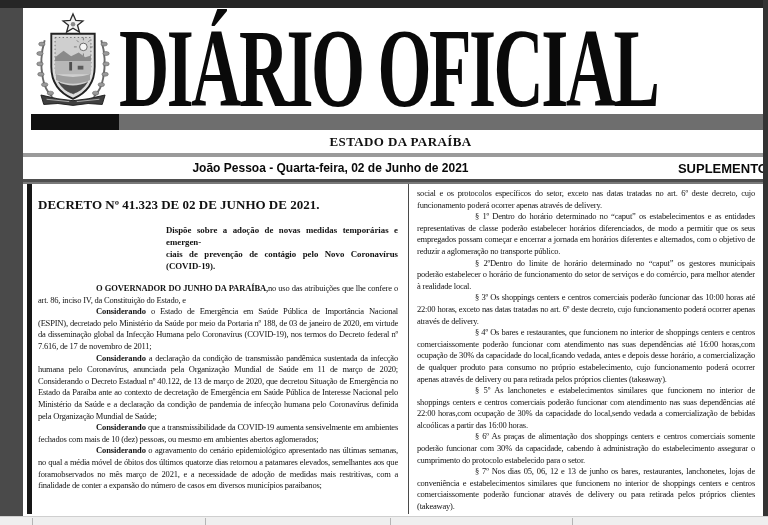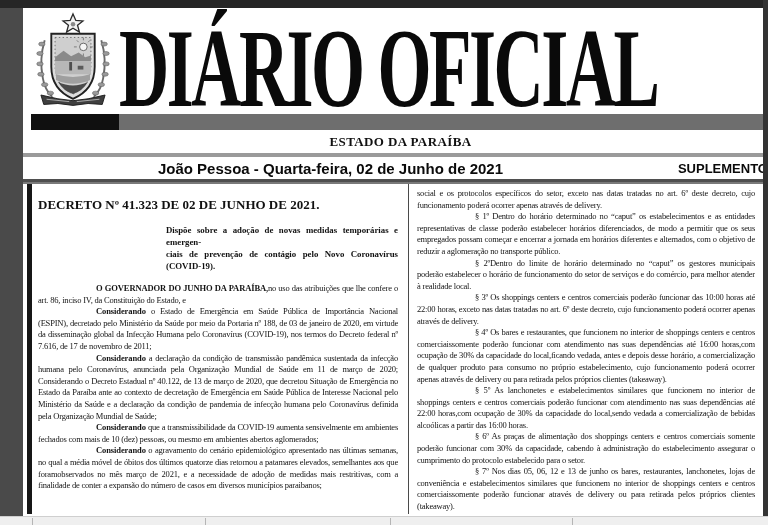--- a/index.html
+++ b/index.html
@@ -27,21 +27,21 @@
 
   .state-line { text-align:center; font-family:"Liberation Serif", serif; font-weight:bold;
     font-size:13px; letter-spacing:0.4px; padding:4px 0 3px; color:#111; }
 
   .groove-1 { height:2px; background:#fff; border-top:2px solid #9a9a9a; border-bottom:2px solid #9a9a9a; }
   .groove-2 { height:2px; background:#fff; border-top:3px solid #4f4f4f; border-bottom:2px solid #7a7a7a; }
 
   .info-bar { display:flex; align-items:center; height:22px; padding:0 10px;
     font-family:"Liberation Sans", sans-serif; font-weight:bold; color:#0a0a0a; }
   .edition    { width:140px; font-size:13.5px; }
-  .dateline   { flex:1; text-align:center; font-size:15px; }
+  .dateline   { flex:1; text-align:center; font-size:12px; }
   .supplement { width:140px; text-align:right; font-size:13px; }
 
   
   .content { display:flex; height:330px; overflow:hidden; }
   .border-l { width:5px; background:#161616; margin-left:4px; flex:none; }
   .border-r { width:5px; background:#161616; margin-right:2px; flex:none; }
   .col-divider { width:1px; background:#4a4a4a; flex:none; }
   .col-left  { width:376px; flex:none; padding:8px 10px 0 6px; }
   .col-right { flex:1; padding:4px 16px 0 8px; }
 

